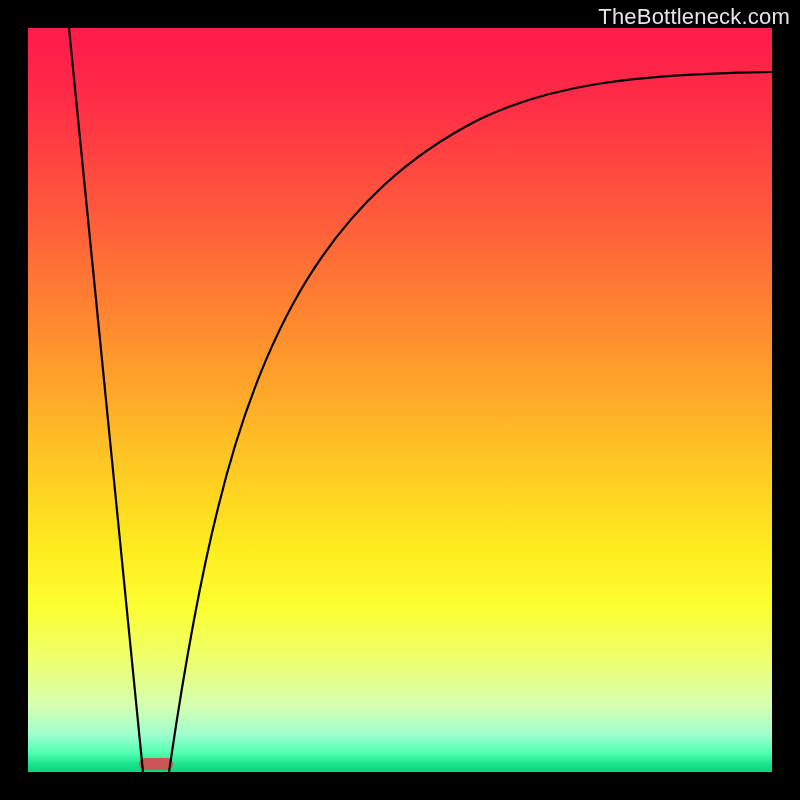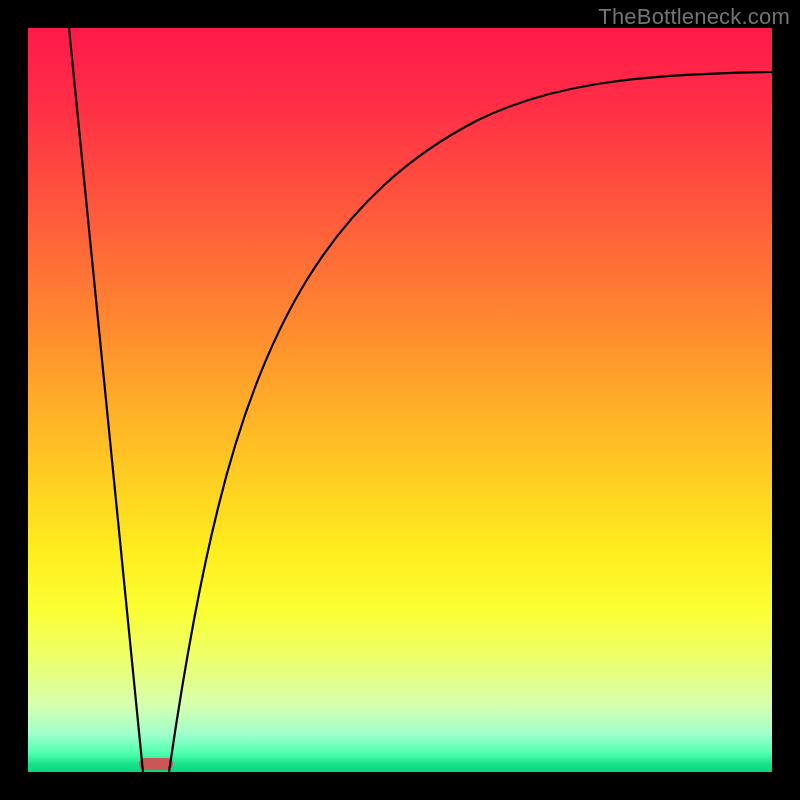--- a/index.html
+++ b/index.html
@@ -50,21 +50,21 @@
     position: absolute;
     left: 0;
     top: 0;
     width: 744px;
     height: 744px;
   }
   .watermark {
     position: absolute;
     top: 4px;
     right: 10px;
-    color: #737373;
+    color: #e5e5e5;
     font-size: 22px;
     font-weight: 500;
     letter-spacing: 0.2px;
     user-select: none;
   }
 </style>
 </head>
 <body>
 
 <div class="frame">

